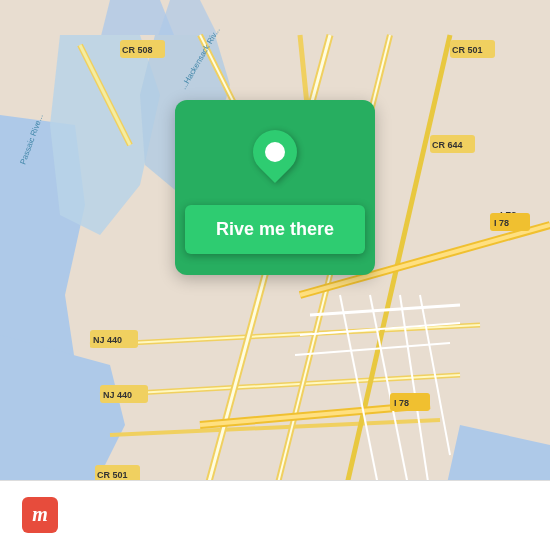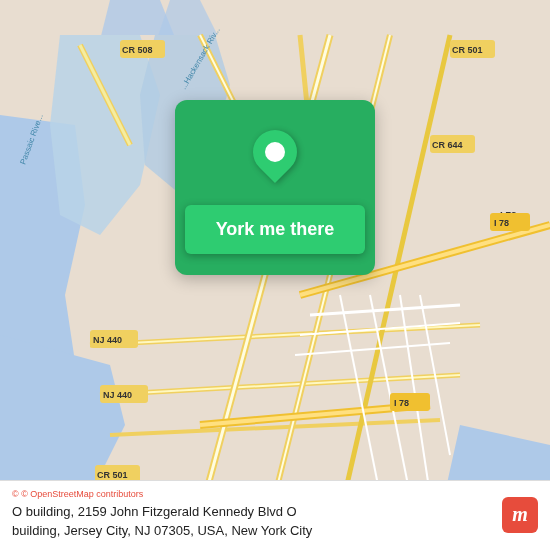--- a/index.html
+++ b/index.html
@@ -301,34 +301,23 @@
   </svg>
 
   <div class="green-card"></div>
 
   <div class="pin-container">
     <div class="pin-head">
       <div class="pin-inner"></div>
     </div>
   </div>
 
-  <button class="take-me-there-btn">York me there</button>
+  <button class="take-me-there-btn">Rive me there</button>
 
   <div class="info-bar">
-    <div class="info-left">
-      <div class="osm-attribution">
-        <span>©</span>
-        <span>© OpenStreetMap contributors</span>
-      </div>
-      <div class="address-text">
-        <span>O building, 2159 John Fitzgerald Kennedy Blvd O</span>
-        <br>
-        <span>building, Jersey City, NJ 07305, USA, New York City</span>
-      </div>
-    </div>
     <div class="moovit-logo">
       <div class="moovit-icon">
         <span class="moovit-m">m</span>
       </div>
     </div>
   </div>
 
 </div>
 
 </body></html>

